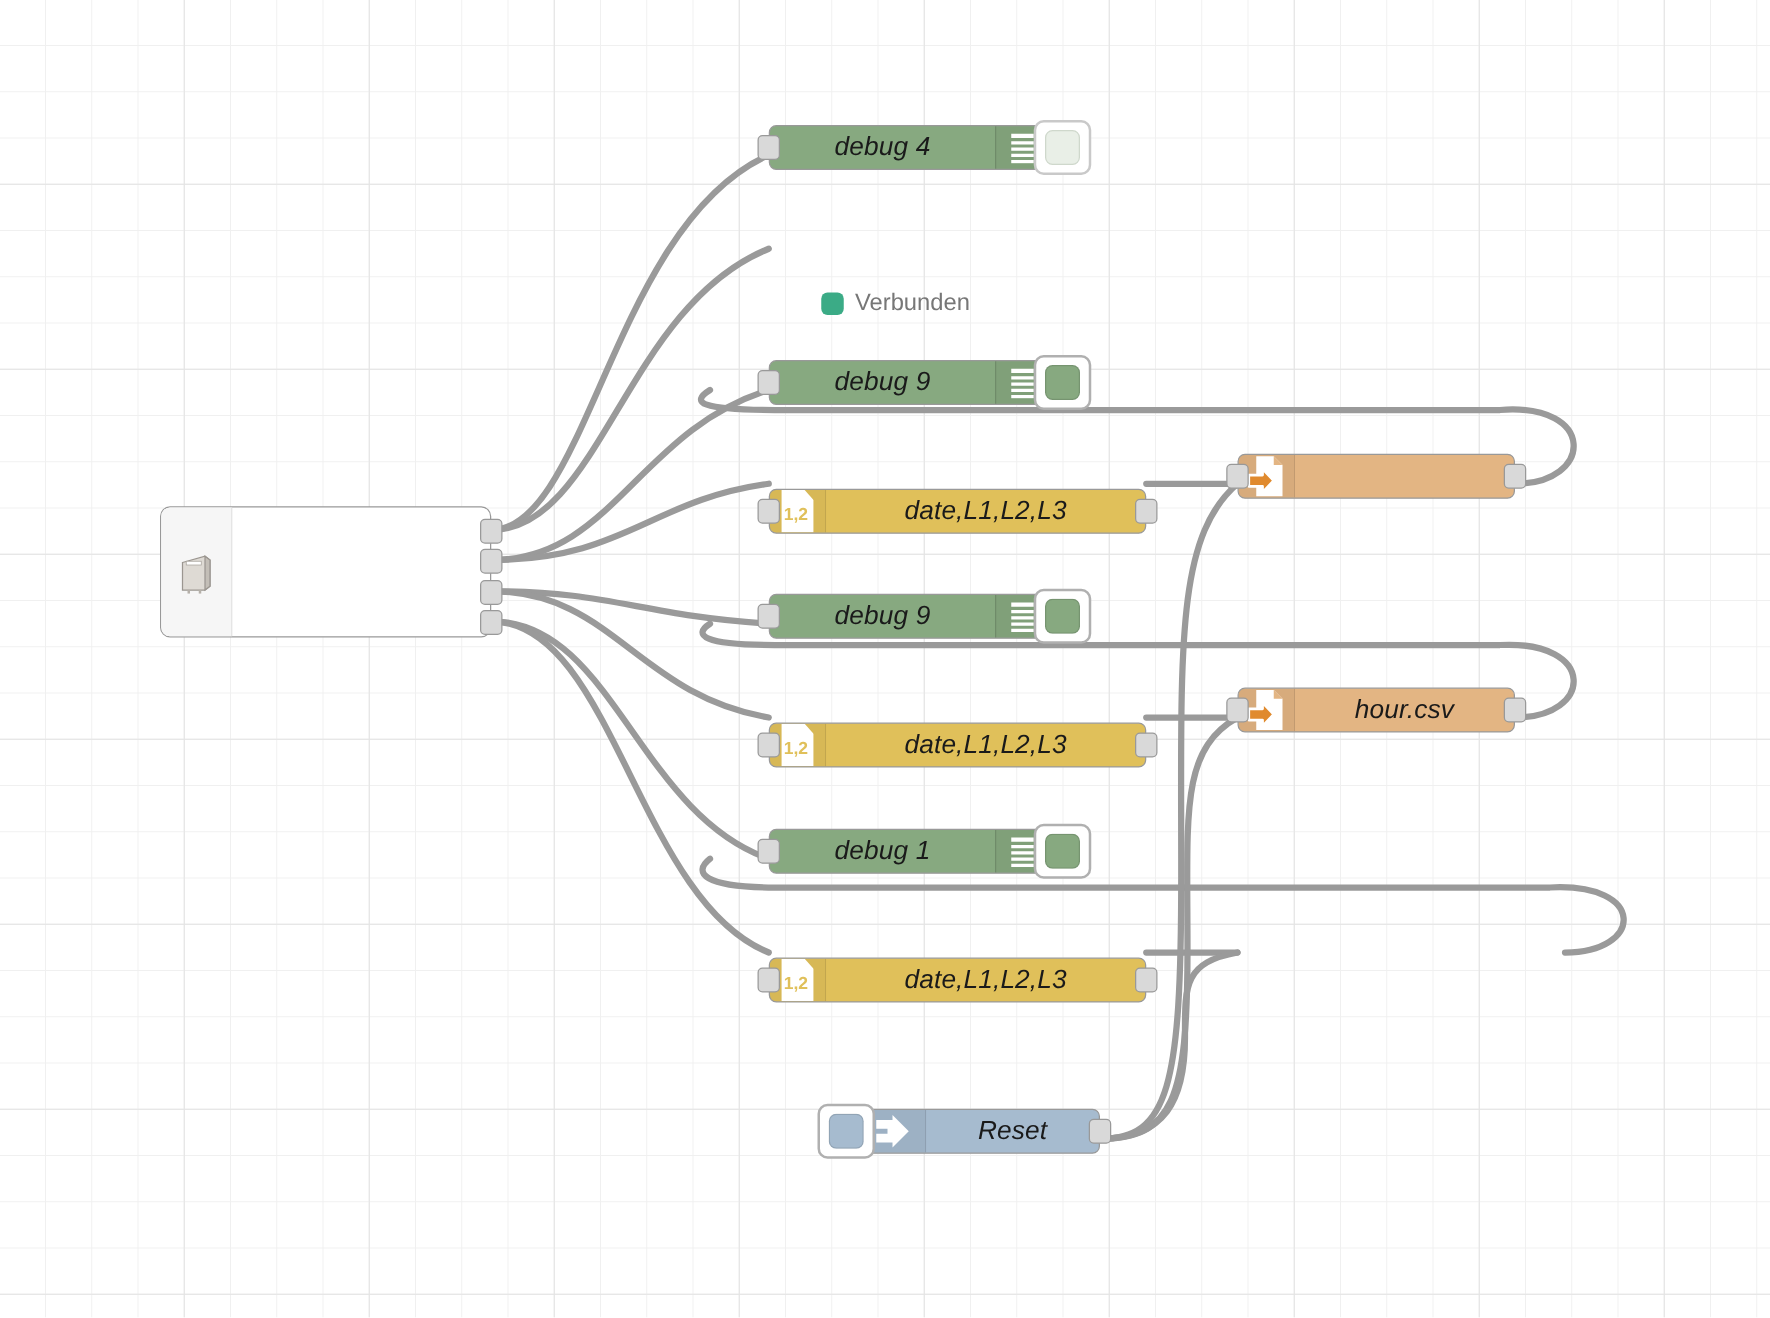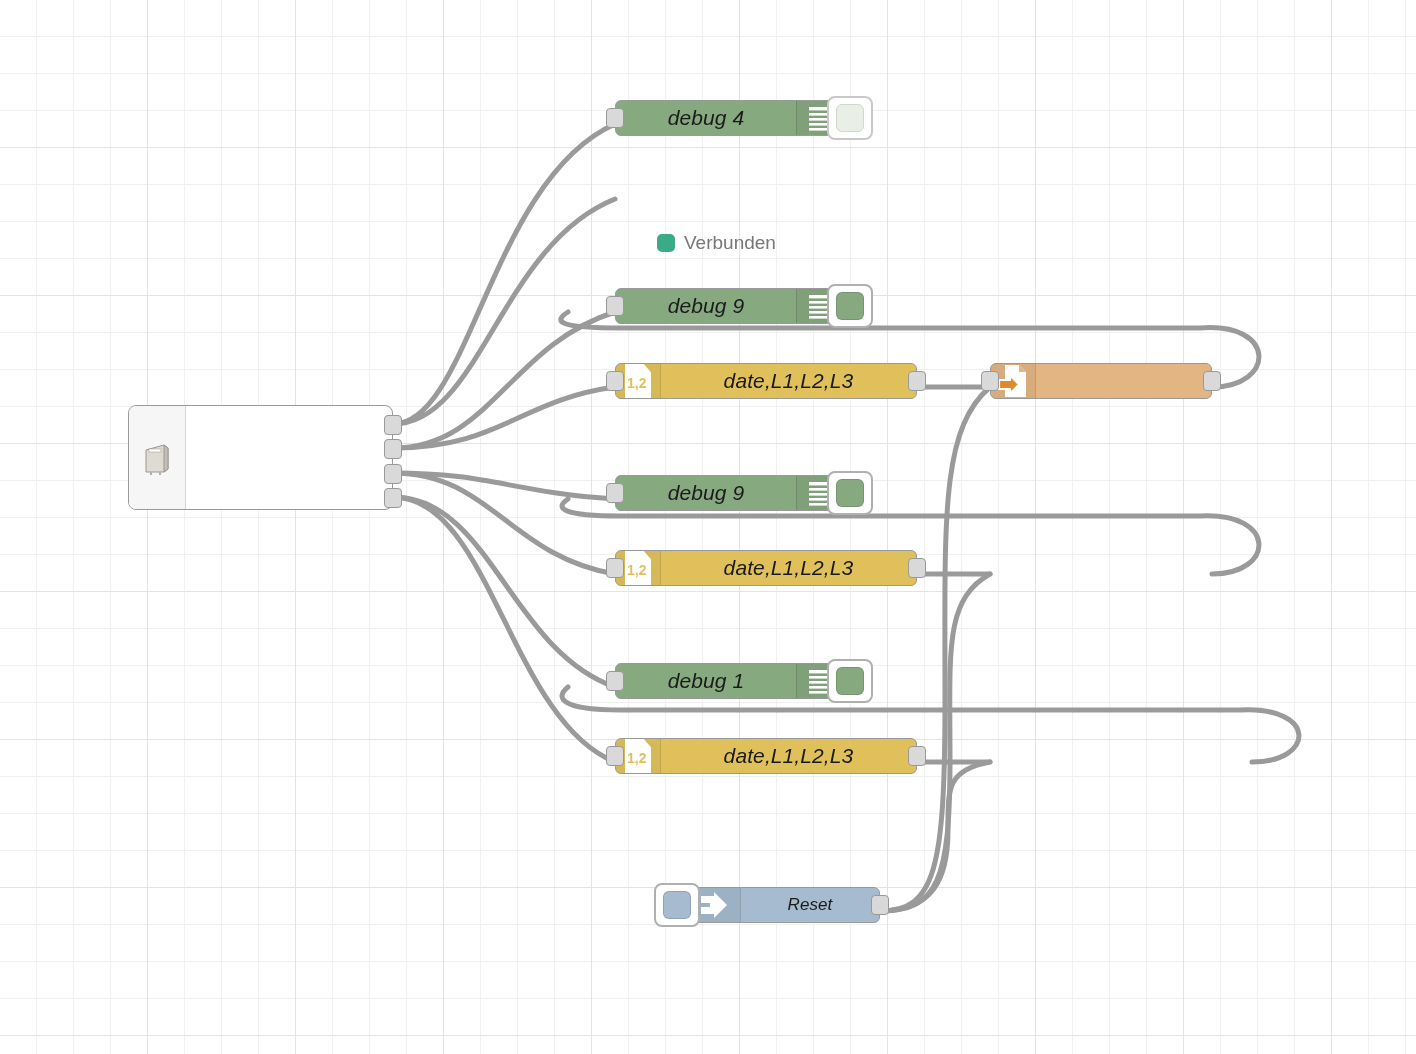--- a/index.html
+++ b/index.html
@@ -176,35 +176,35 @@
     flex: 0 0 48px;
   }
   .node.mqtt .label {
     order: 1;
     font-style: normal;
     font-size: 22px;
     justify-content: flex-start;
     padding-left: 16px;
   }
 
-  .node.csv { background: #e0c05a; }
+  .node.csv { background: #e0c05a; margin-top: 28px; }
   .node.csv .icon-box { background: rgba(0,0,0,0.04); }
 
   .node.file { background: #e3b583; }
   .node.file .icon-box { background: rgba(0,0,0,0.05); }
 
   .node.inject { background: #a6bbcf; }
   .node.inject .icon-box {
     background: rgba(0,0,0,0.05);
     width: 52px;
     flex: 0 0 52px;
   }
   .node.inject .label {
     justify-content: center;
-    font-size: 17px;
+    font-size: 21px;
   }
   .inject-button {
     position: absolute;
     left: -34px;
     top: 50%;
     transform: translateY(-50%);
     width: 46px;
     height: 44px;
     background: #ffffff;
     border: 2px solid #b0b0b0;
@@ -408,20 +408,32 @@
     <div class="icon-box">
       <div class="doc12">
         <span>1,2</span>
       </div>
     </div>
     <div class="label">date,L1,L2,L3</div>
     <div class="port in"></div>
     <div class="port out"></div>
   </div>
 
+  <div class="node file" style="left:990px; top:550px; width:222px;">
+    <div class="icon-box">
+      <svg width="30" height="34" viewBox="0 0 30 34" xmlns="http://www.w3.org/2000/svg">
+        <path d="M7 1 L21 1 L28 8 L28 33 L7 33 Z" fill="#ffffff"></path>
+        <path d="M21 1 L28 8 L21 8 Z" fill="#e3b583"></path>
+        <path d="M1 16 L12 16 L12 11 L21 20.5 L12 30 L12 25 L1 25 Z" fill="#e08a2e" stroke="#ffffff" stroke-width="2.2" stroke-linejoin="round"></path>
+      </svg>
+    </div>
+    <div class="label">hour.csv</div>
+    <div class="port in"></div>
+    <div class="port out"></div>
+  </div>
 
   <div class="node debug" style="left:615px; top:663px; width:225px;">
     <div class="label">debug 1</div>
     <div class="icon-box">
       <svg width="24" height="26" viewBox="0 0 24 26" xmlns="http://www.w3.org/2000/svg">
         <rect x="3" y="2" width="18" height="3.4" fill="#fff"></rect>
         <rect x="3" y="8" width="18" height="2.6" fill="#fff"></rect>
         <rect x="3" y="13" width="18" height="2.6" fill="#fff"></rect>
         <rect x="3" y="18" width="18" height="2.6" fill="#fff"></rect>
         <rect x="3" y="23" width="18" height="2.6" fill="#fff"></rect>

